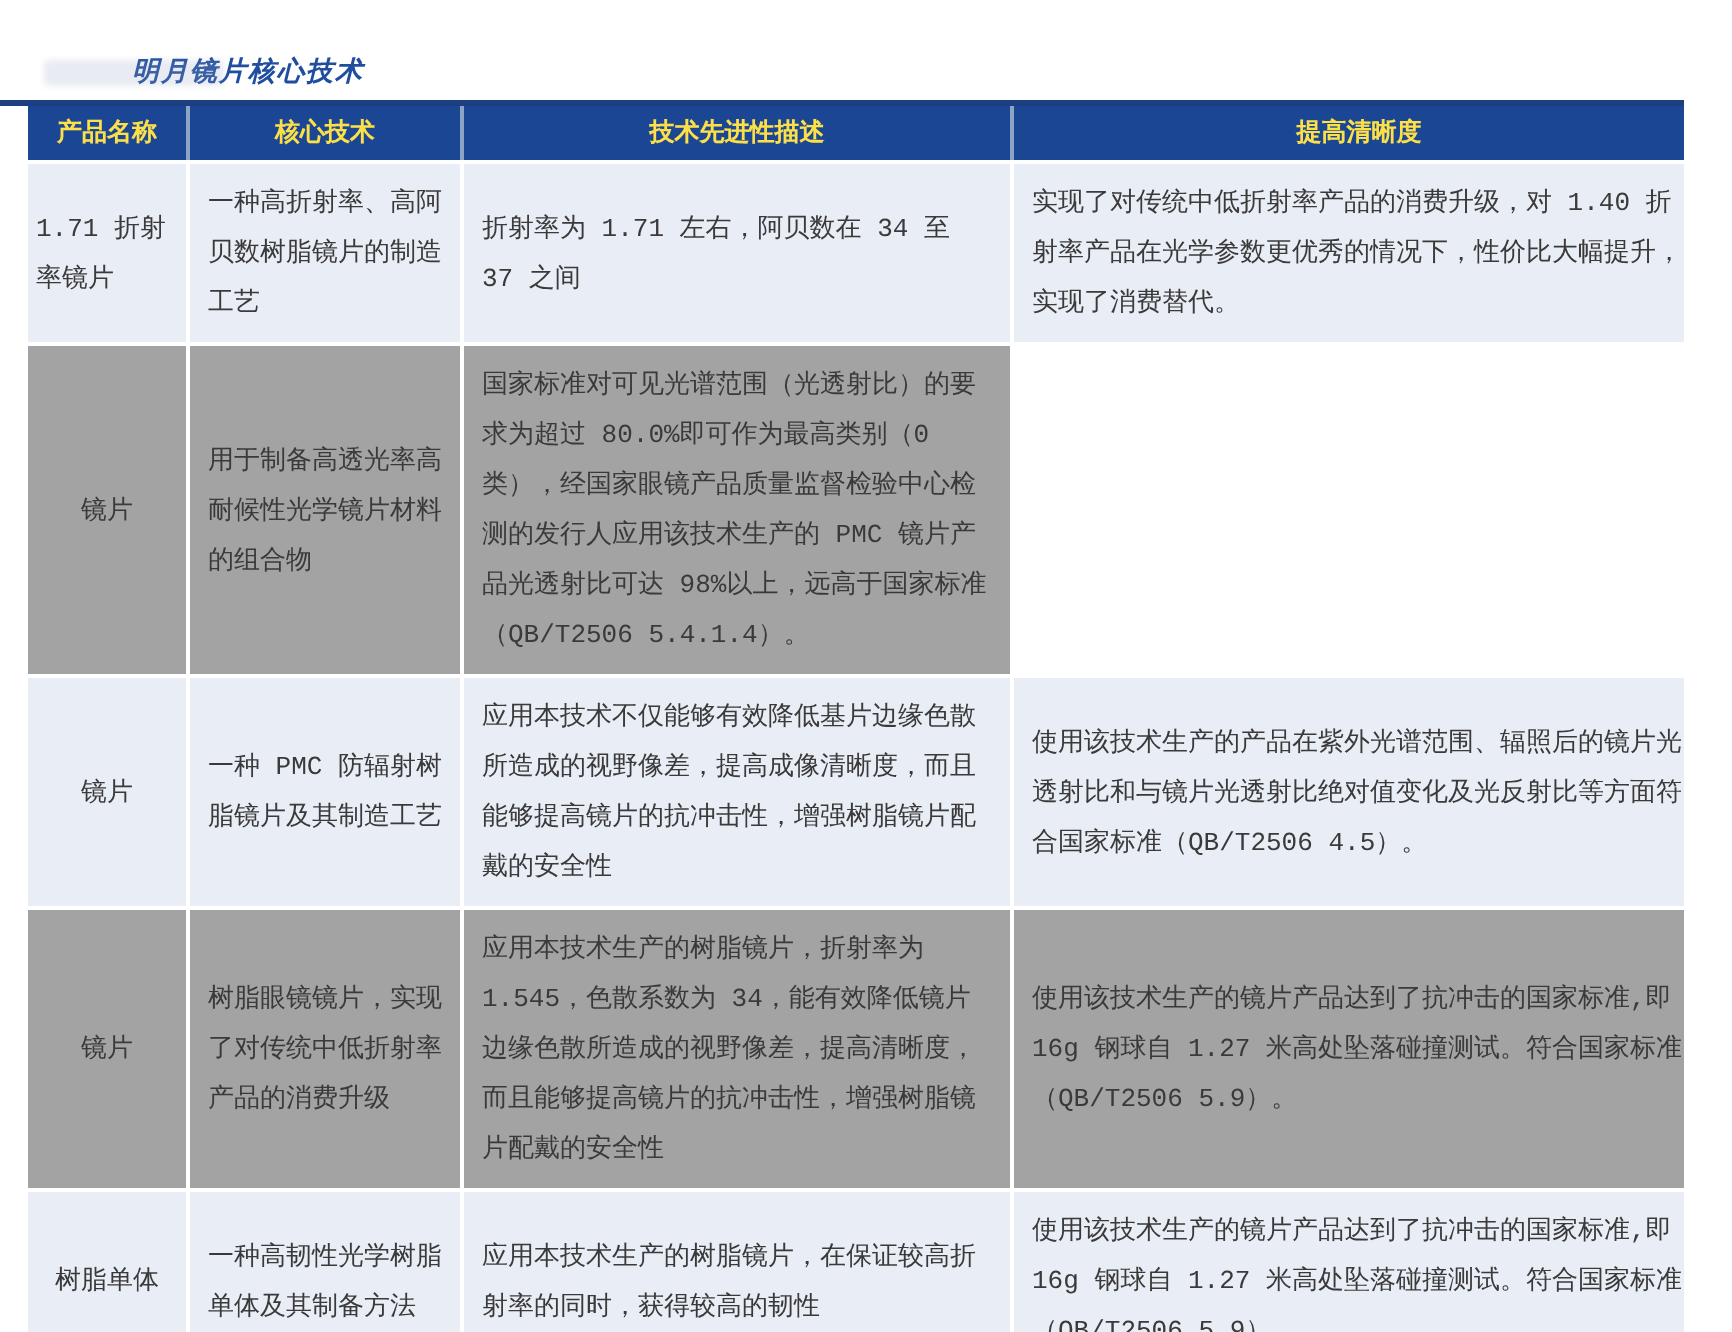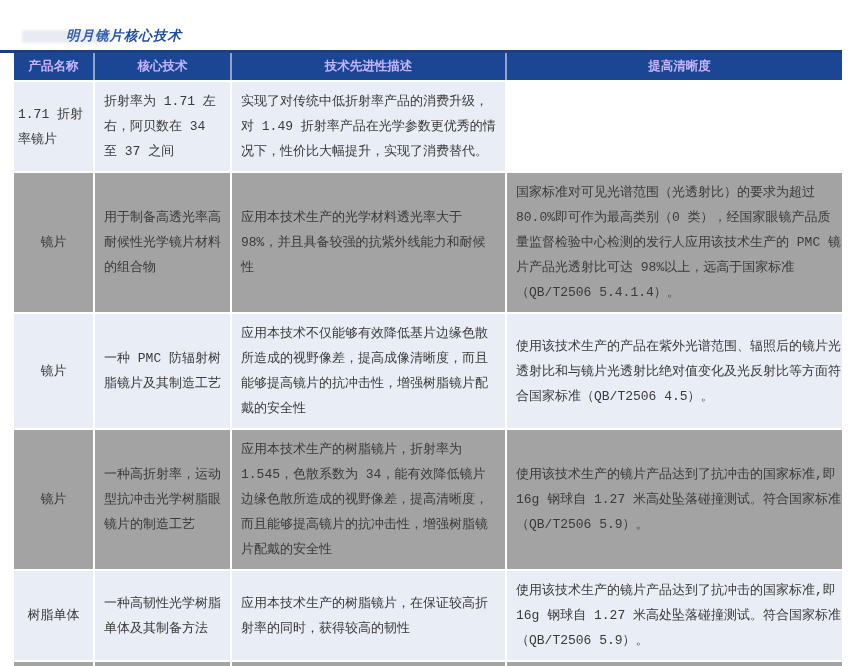--- a/index.html
+++ b/index.html
@@ -52,21 +52,21 @@
     grid-template-columns: 79px 135px 273px 345px;
     column-gap: 2px;
     background: #ffffff;
   }
   .row.head {
     background: #1b4693;
     column-gap: 2px;
   }
   .row.head .cell {
     background: #1b4693;
-    color: #c4b5fd;
+    color: #fde047;
     font-weight: bold;
     font-size: 12.5px;
     min-height: 27px;
     display: flex;
     align-items: center;
     justify-content: center;
     text-align: center;
     box-shadow: -2px 0 0 0 #8fa3c6;
   }
   .row.head .cell:first-child { box-shadow: none; }
@@ -102,41 +102,41 @@
 
     <div class="row head">
       <div class="cell">产品名称</div>
       <div class="cell">核心技术</div>
       <div class="cell">技术先进性描述</div>
       <div class="cell">提高清晰度</div>
     </div>
 
     <div class="row brow alt" style="min-height:78px">
       <div class="cell c-product">1.71 折射率镜片</div>
+      <div class="cell">一种高折射率、高阿贝数树脂镜片的制造工艺</div>
       <div class="cell">折射率为 1.71 左右，阿贝数在 34 至 37 之间</div>
-      <div class="cell">实现了对传统中低折射率产品的消费升级，对 1.49 折射率产品在光学参数更优秀的情况下，性价比大幅提升，实现了消费替代。</div>
+      <div class="cell">实现了对传统中低折射率产品的消费升级，对 1.40 折射率产品在光学参数更优秀的情况下，性价比大幅提升，实现了消费替代。</div>
     </div>
 
     <div class="row brow" style="min-height:120px">
       <div class="cell c-product">镜片</div>
       <div class="cell">用于制备高透光率高耐候性光学镜片材料的组合物</div>
-      <div class="cell">应用本技术生产的光学材料透光率大于 98%，并且具备较强的抗紫外线能力和耐候性</div>
       <div class="cell">国家标准对可见光谱范围（光透射比）的要求为超过 80.0%即可作为最高类别（0 类），经国家眼镜产品质量监督检验中心检测的发行人应用该技术生产的 PMC 镜片产品光透射比可达 98%以上，远高于国家标准（QB/T2506 5.4.1.4）。</div>
     </div>
 
     <div class="row brow alt" style="min-height:98px">
       <div class="cell c-product">镜片</div>
       <div class="cell">一种 PMC 防辐射树脂镜片及其制造工艺</div>
       <div class="cell">应用本技术不仅能够有效降低基片边缘色散所造成的视野像差，提高成像清晰度，而且能够提高镜片的抗冲击性，增强树脂镜片配戴的安全性</div>
       <div class="cell">使用该技术生产的产品在紫外光谱范围、辐照后的镜片光透射比和与镜片光透射比绝对值变化及光反射比等方面符合国家标准（QB/T2506 4.5）。</div>
     </div>
 
     <div class="row brow" style="min-height:122px">
       <div class="cell c-product">镜片</div>
-      <div class="cell">一种高折射率，运动型抗冲击光学树脂眼镜片的制造工艺</div>
+      <div class="cell">树脂眼镜镜片，实现了对传统中低折射率产品的消费升级</div>
       <div class="cell">应用本技术生产的树脂镜片，折射率为 1.545，色散系数为 34，能有效降低镜片边缘色散所造成的视野像差，提高清晰度，而且能够提高镜片的抗冲击性，增强树脂镜片配戴的安全性</div>
       <div class="cell">使用该技术生产的镜片产品达到了抗冲击的国家标准,即 16g 钢球自 1.27 米高处坠落碰撞测试。符合国家标准（QB/T2506 5.9）。</div>
     </div>
 
     <div class="row brow alt" style="min-height:74px">
       <div class="cell c-product">树脂单体</div>
       <div class="cell">一种高韧性光学树脂单体及其制备方法</div>
       <div class="cell">应用本技术生产的树脂镜片，在保证较高折射率的同时，获得较高的韧性</div>
       <div class="cell">使用该技术生产的镜片产品达到了抗冲击的国家标准,即 16g 钢球自 1.27 米高处坠落碰撞测试。符合国家标准（QB/T2506 5.9）。</div>
     </div>

